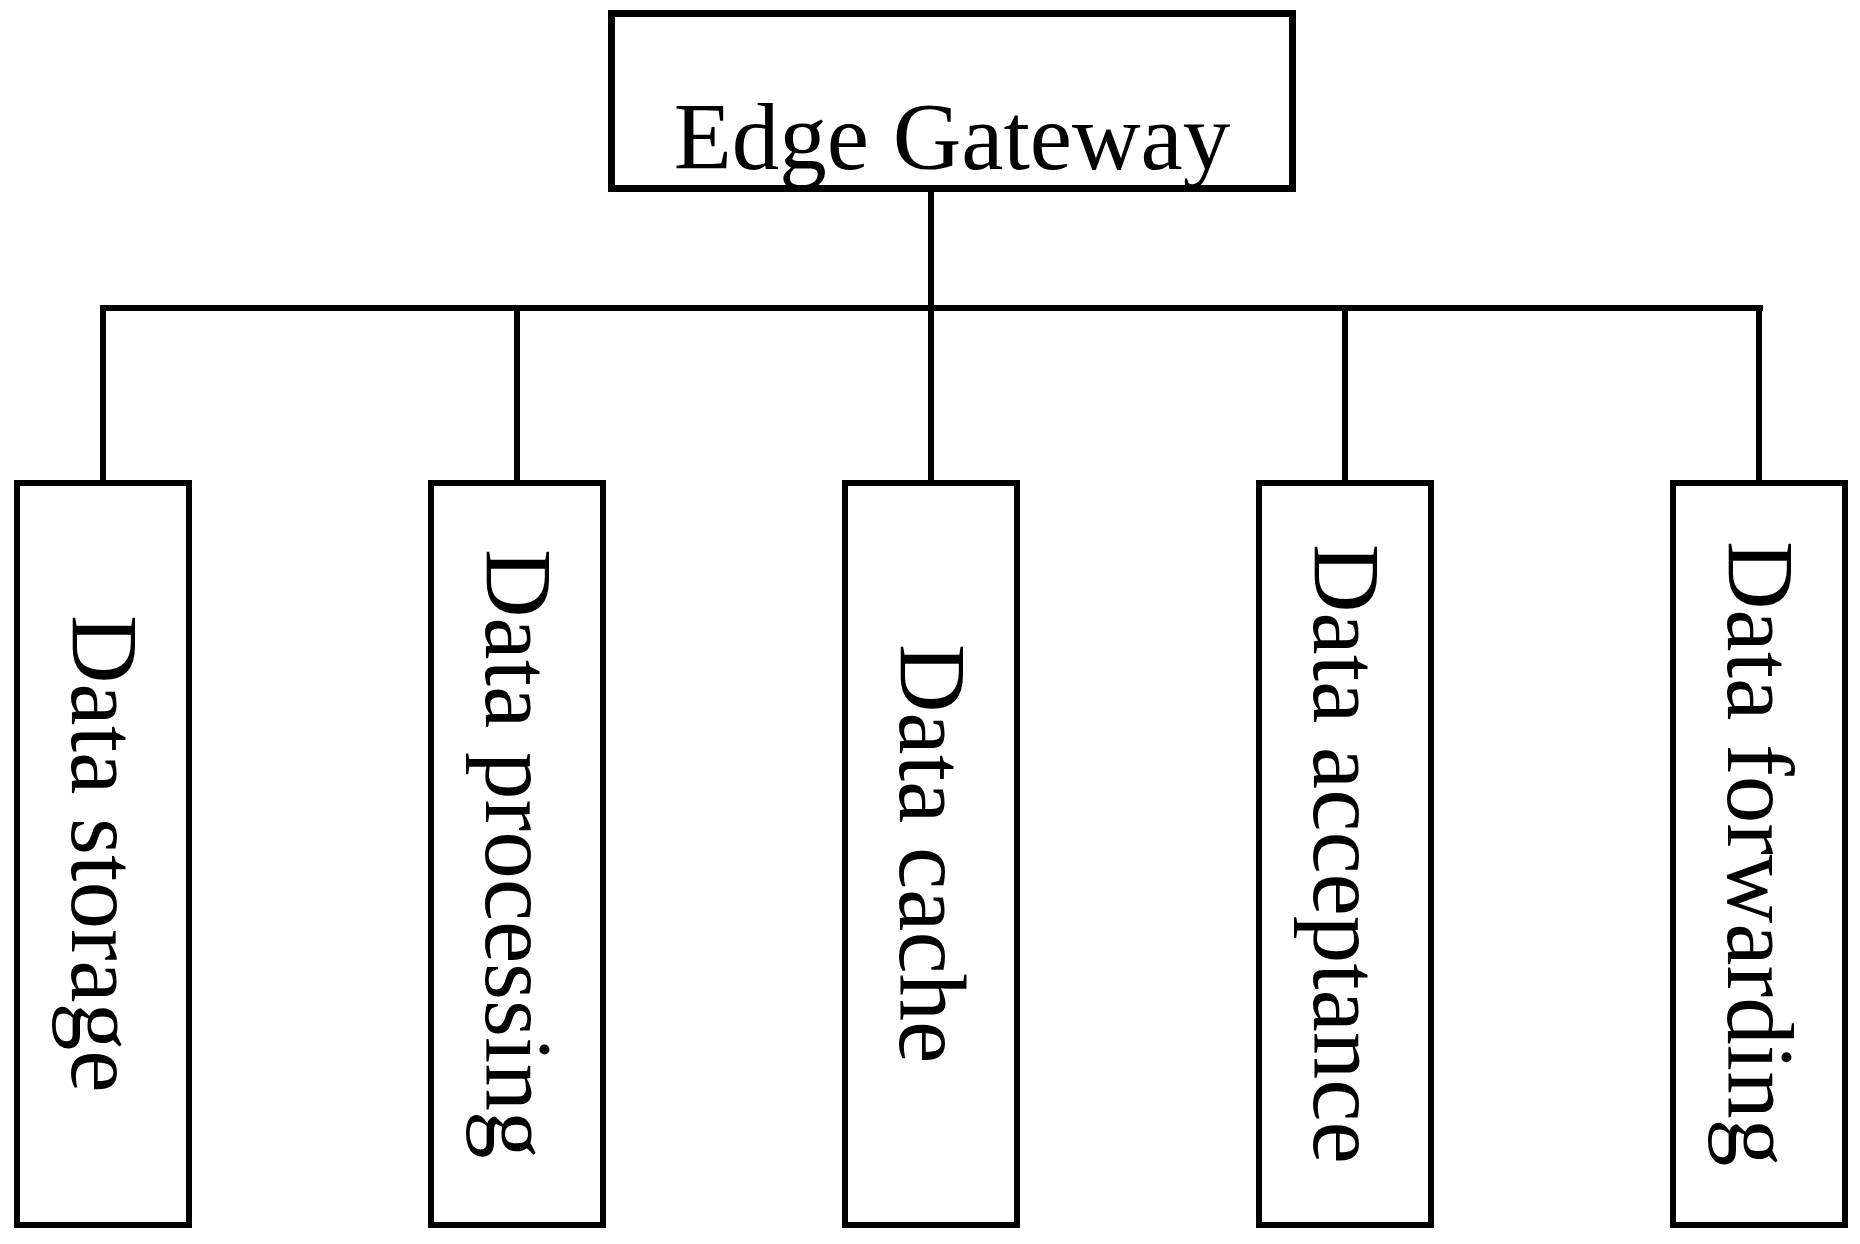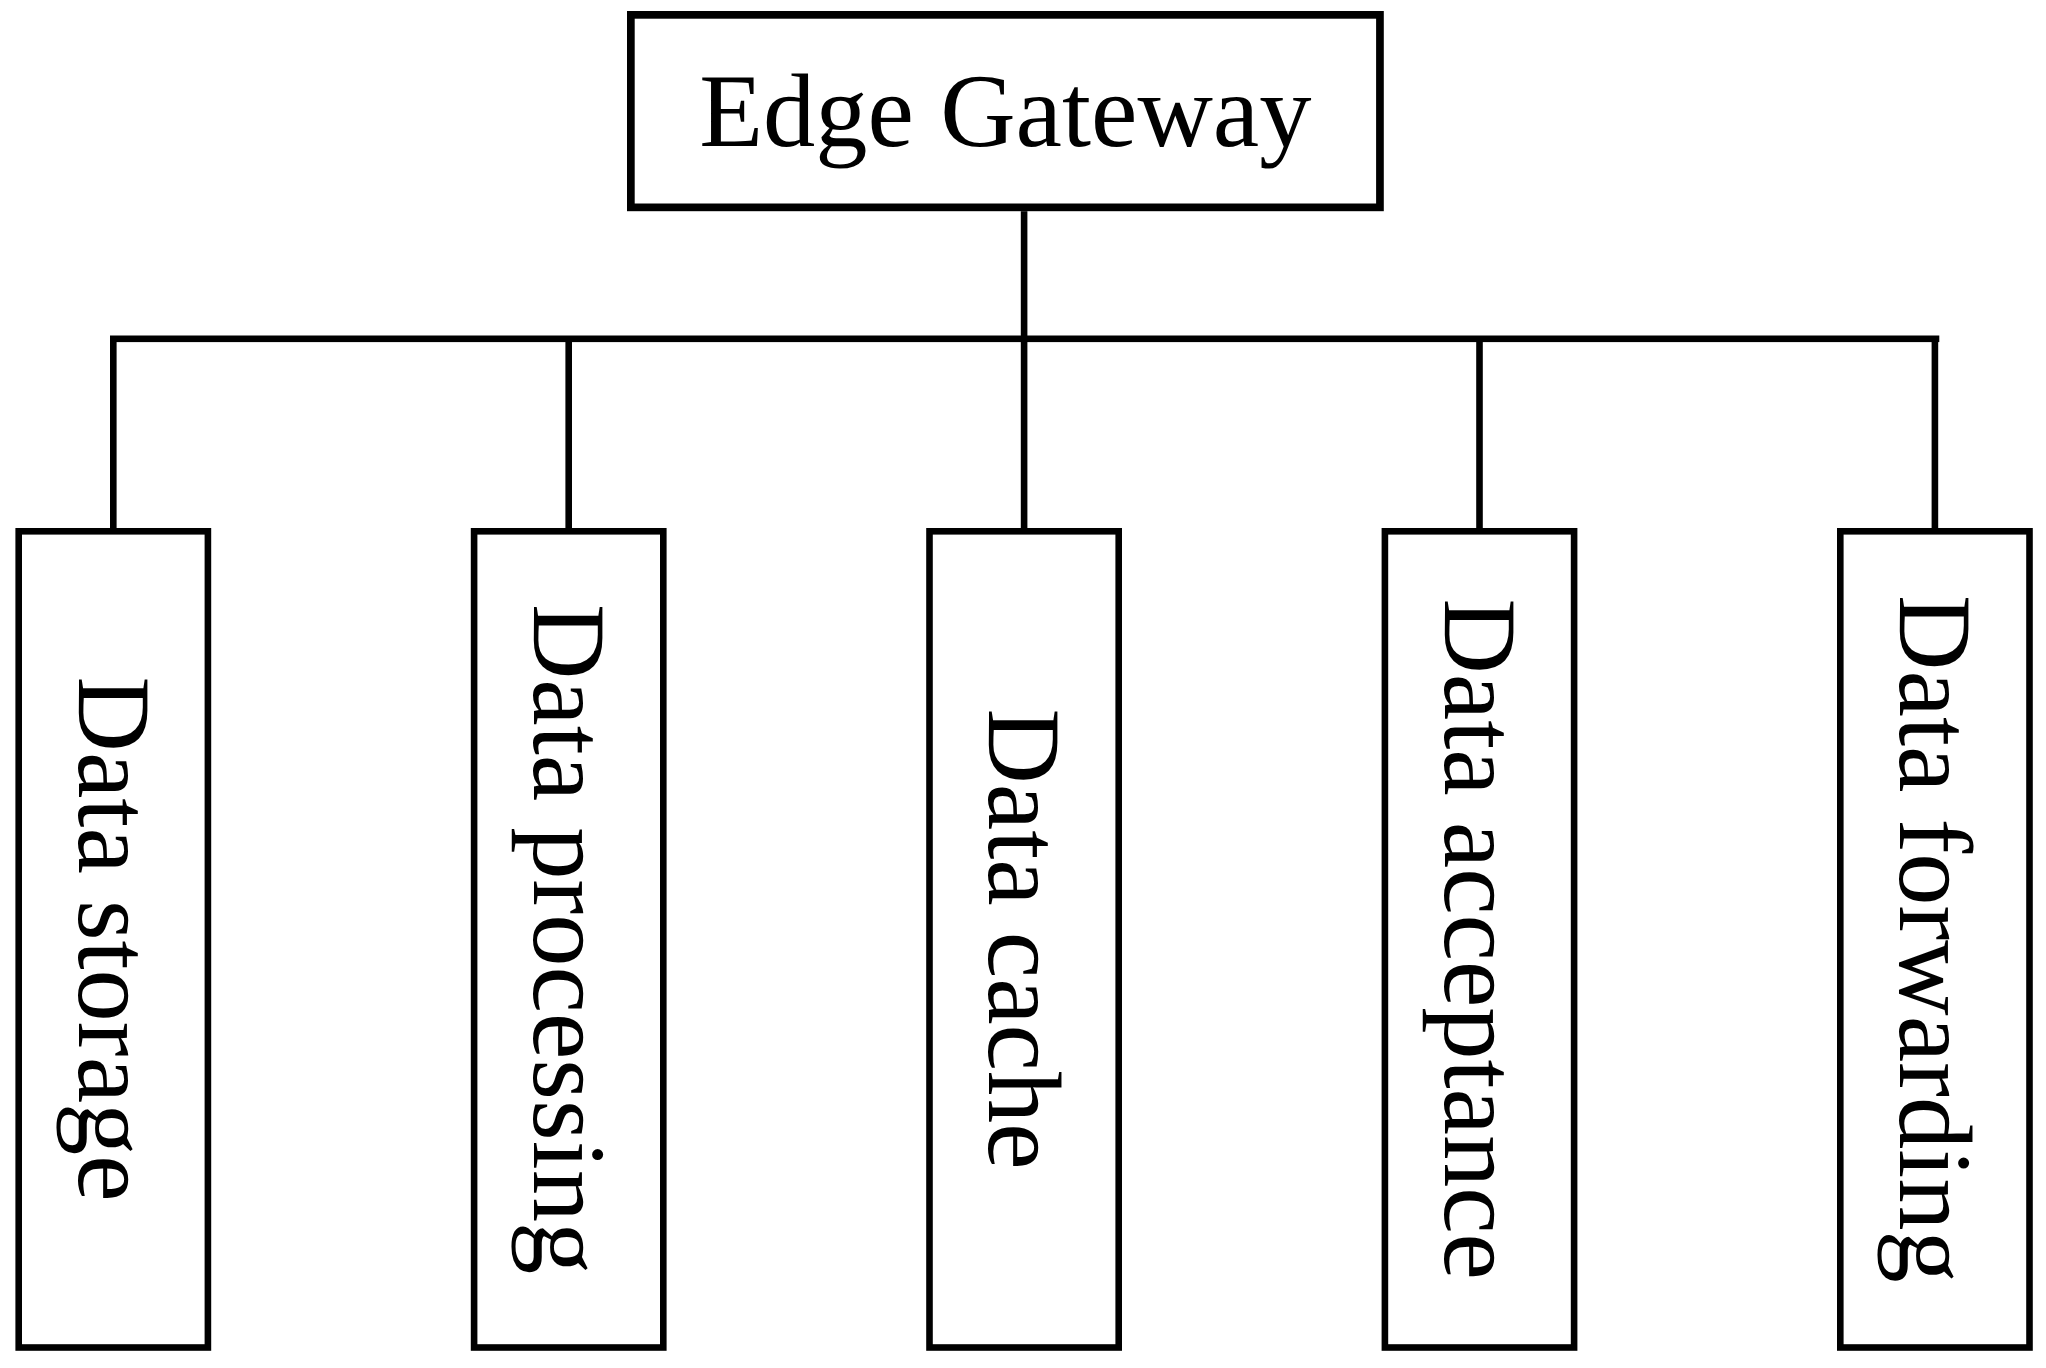--- a/index.html
+++ b/index.html
@@ -18,25 +18,26 @@
   .node {
     position: absolute;
     box-sizing: border-box;
     background: #ffffff;
     border: 6px solid #000000;
     display: flex;
     align-items: center;
     justify-content: center;
   }
   .root-node {
-    left: 570px;
+    left: 608px;
     top: 10px;
     width: 688px;
     height: 182px;
     border-width: 7px;
+    align-items: flex-end;
   }
   .root-label {
     font-size: 95px;
     line-height: 1;
     white-space: nowrap;
     color: #000000;
   }
   .leaf-node {
     top: 480px;
     width: 178px;

